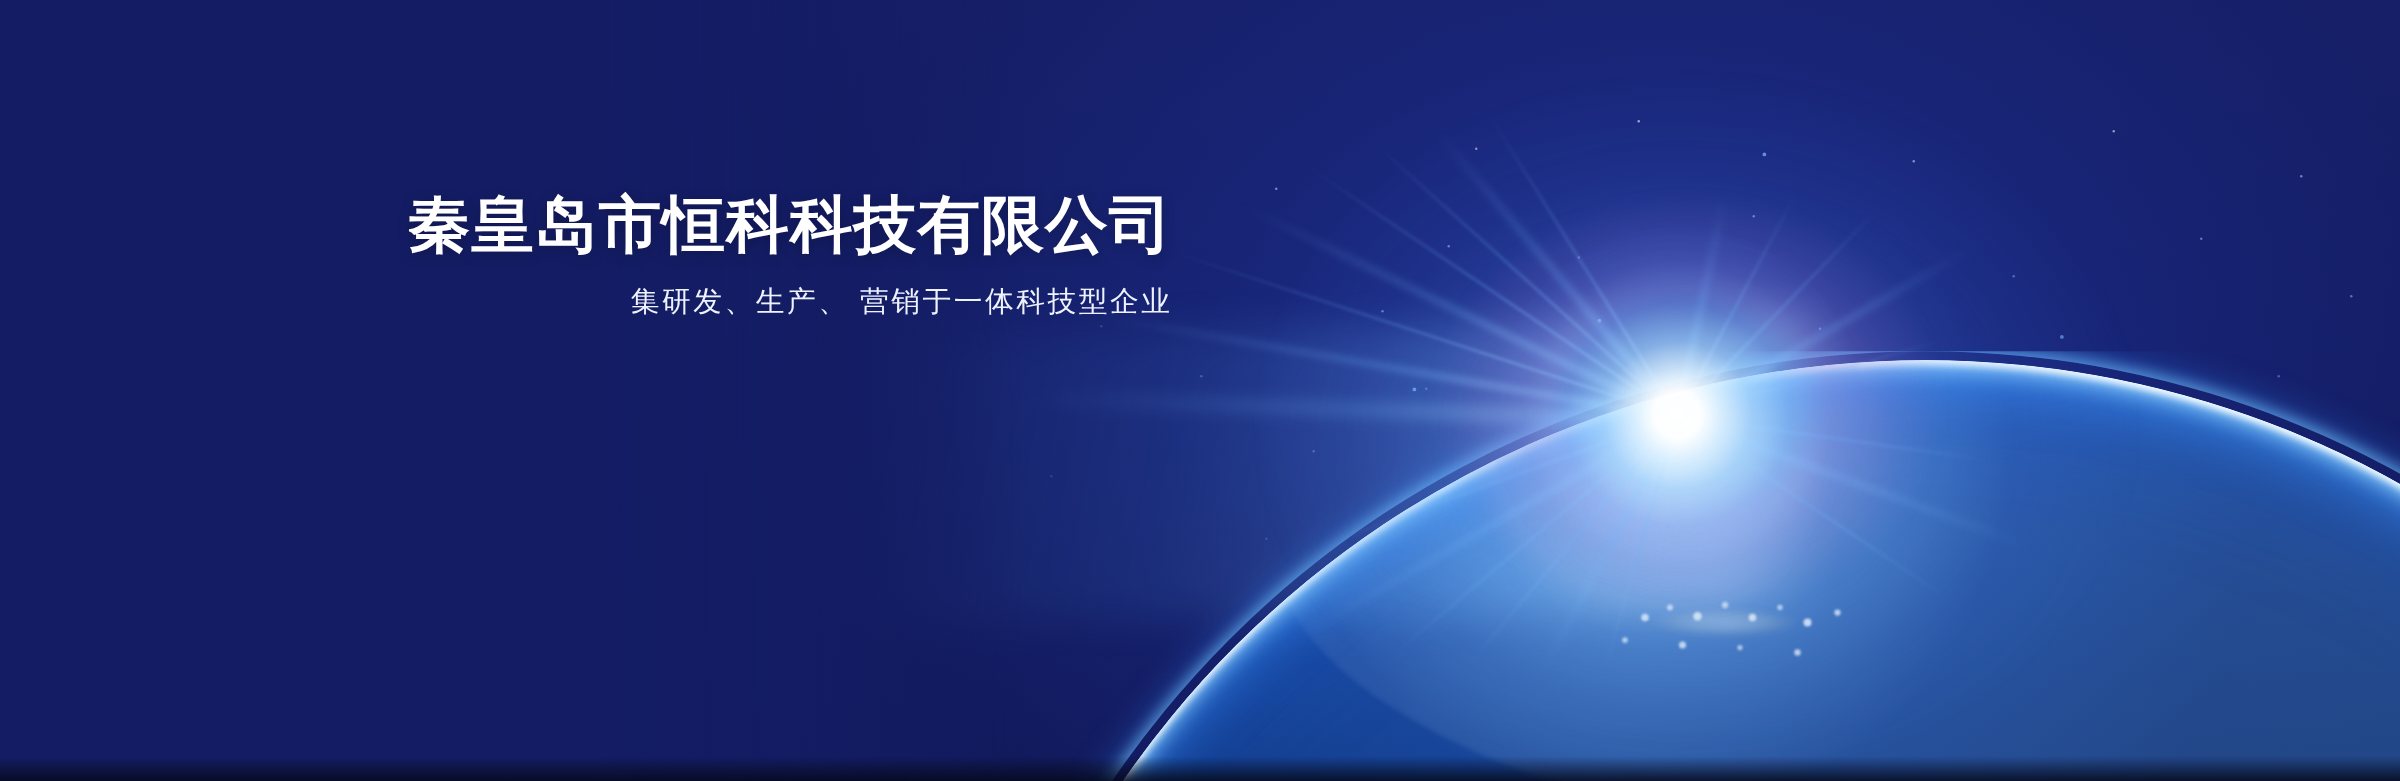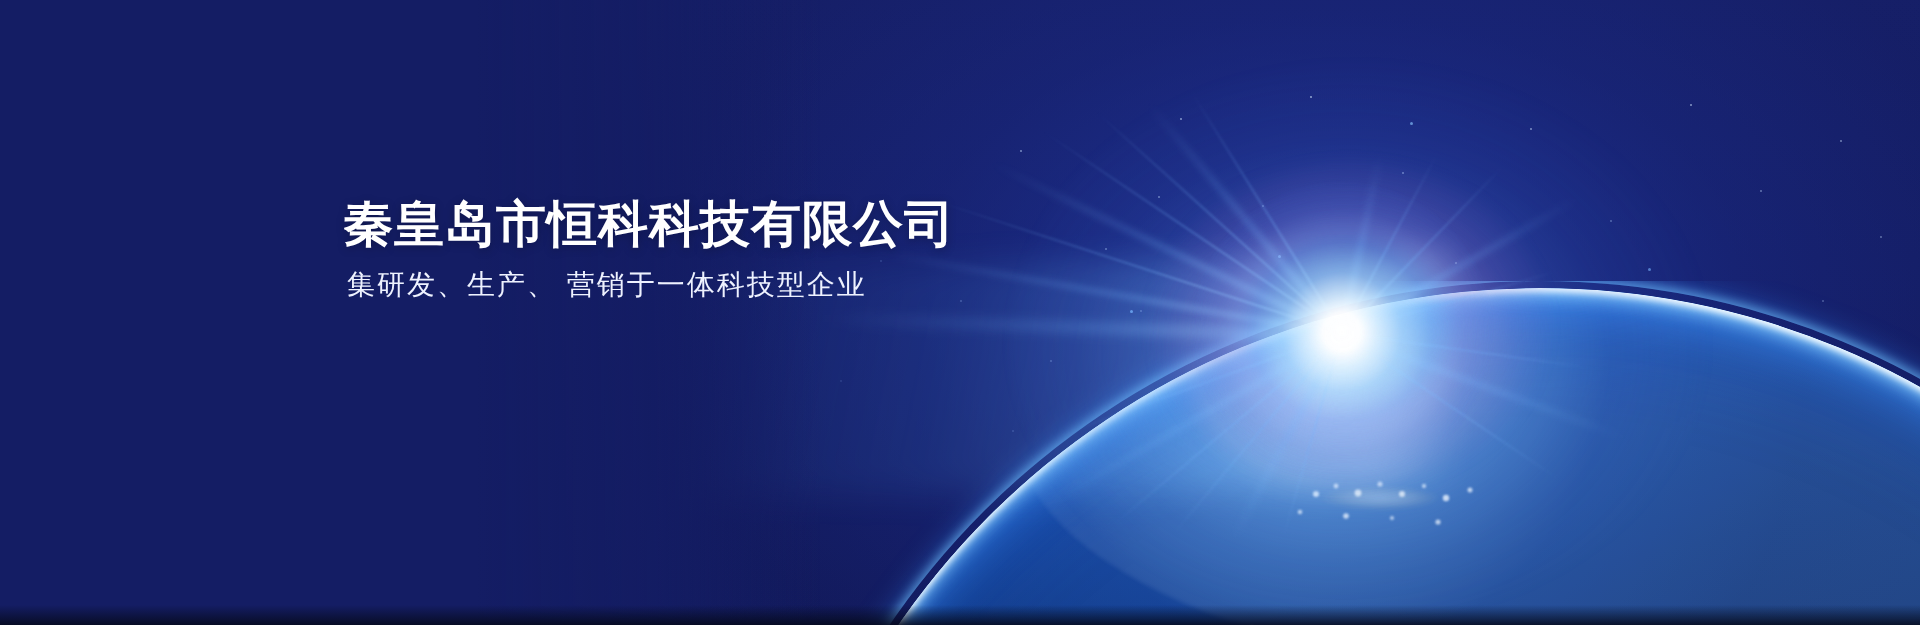--- a/index.html
+++ b/index.html
@@ -255,43 +255,43 @@
     position: absolute;
     left: 0; top: 0; bottom: 0;
     width: 820px;
     background: linear-gradient(90deg, #141d64 0%, #141d64 58%, rgba(20,29,100,0.80) 80%, rgba(20,29,100,0) 100%);
     pointer-events: none;
   }
 
   
   .hero-text {
     position: absolute;
-    left: 343px;
+    left: 326px;
     top: 150px;
     z-index: 40;
-    margin-top: 44px;
   }
   .hero-title {
     margin: 0;
     font-size: 50px;
     line-height: 60px;
     font-weight: bold;
     color: #ffffff;
     letter-spacing: 1px;
     white-space: nowrap;
     text-shadow: 0 2px 10px rgba(0,0,0,0.25);
   }
   .hero-subtitle {
     margin: 16px 0 0 4px;
-    font-size: 28px;
+    font-size: 23px;
     line-height: 30px;
     font-weight: normal;
     color: #eef2ff;
     letter-spacing: 2px;
     white-space: nowrap;
+    text-align: right;
   }
 </style>
 </head>
 <body>
 
 <div class="banner">
 
   <div class="space-base"></div>
   <div class="stars"></div>
 

